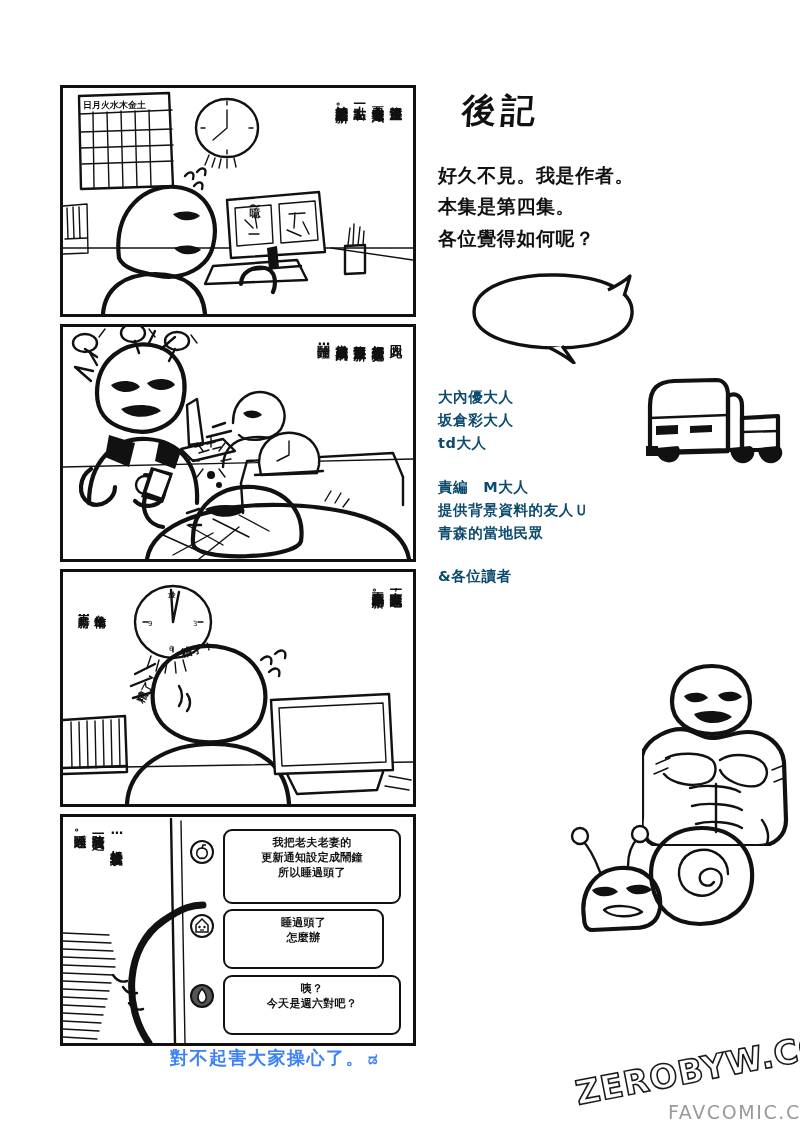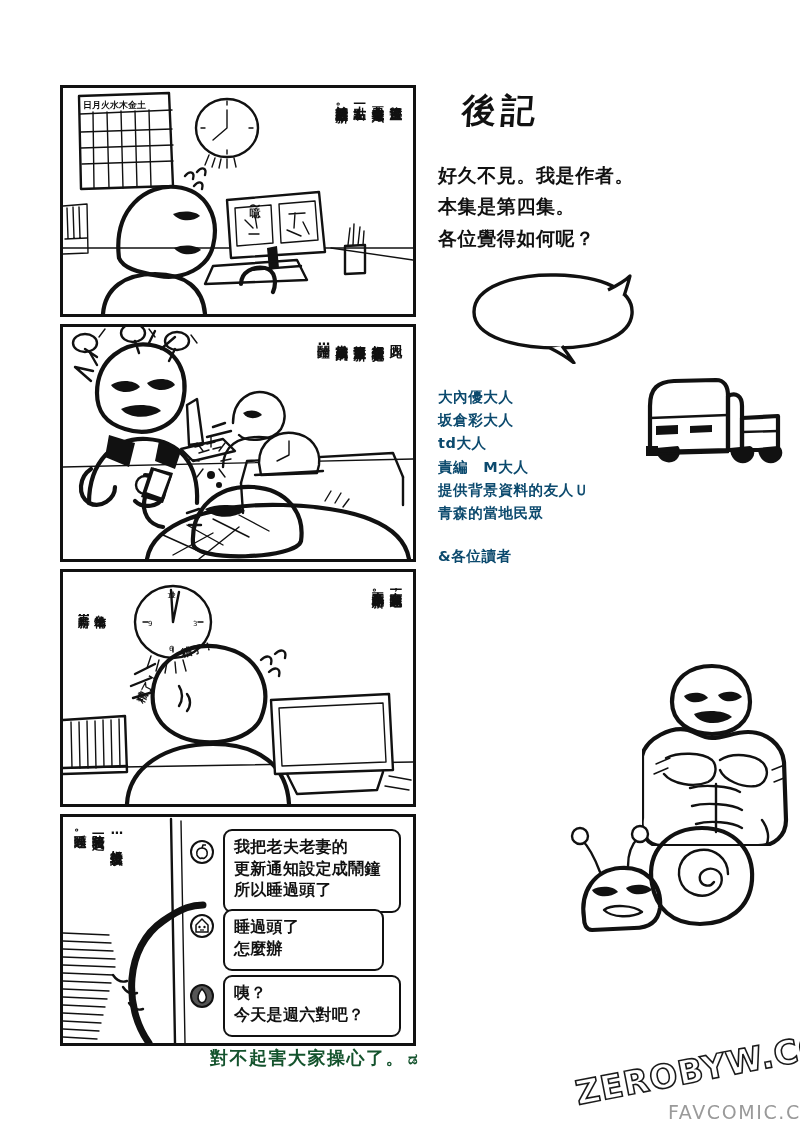--- a/index.html
+++ b/index.html
@@ -83,46 +83,46 @@
   .ink-fat { fill: none; stroke: #111111; stroke-width: 4.2; stroke-linecap: round; stroke-linejoin: round; }
   .solid { fill: #111111; stroke: none; }
   .whitefill { fill: #ffffff; stroke: #111111; stroke-width: 2.4; stroke-linejoin: round; }
 
   
   .chat-bubble {
     position: absolute;
     border: 2.4px solid #111111;
     border-radius: 9px;
     background: #ffffff;
-    padding: 5px 9px 10px 9px;
-    font-size: 16px;
+    padding: 5px 9px 21px 9px;
+    font-size: 11px;
     line-height: 1.35;
     font-weight: 600;
     letter-spacing: 0.3px;
     z-index: 7;
     white-space: pre-line;
     box-sizing: border-box;
+    text-align: center;
   }
   .chat-avatar {
     position: absolute;
     width: 26px; height: 26px;
     z-index: 7;
   }
 
   
   .strip-caption {
     position: absolute;
     left: 170px;
     top: 1046px;
     font-size: 18px;
     font-weight: 700;
     letter-spacing: 1.5px;
-    color: #14532d;
+    color: #3b82f6;
     white-space: nowrap;
-    margin-left: 40px;
   }
   .caption-face {
     display: inline-block;
     margin-left: 3px;
     font-size: 15px;
   }
 
   
   .afterword {
     position: absolute;
@@ -472,21 +472,21 @@
         <path d="M16 40 C16 14, 58 2, 98 3 C144 4, 176 18, 174 42 C172 64, 140 76, 100 76 C60 76, 16 66, 16 40 Z" fill="#ffffff" stroke="#111111" stroke-width="3.4" stroke-linejoin="round"></path>
         <path d="M150 18 C162 12, 168 8, 172 4 C170 12, 168 18, 166 24" fill="#ffffff" stroke="#111111" stroke-width="3.2" stroke-linejoin="round"></path>
         <path d="M104 74 C110 82, 114 88, 116 91 C110 86, 100 80, 92 76" fill="#ffffff" stroke="#111111" stroke-width="3.2" stroke-linejoin="round"></path>
       </svg>
       <div class="thanks-text">Special Thanks</div>
     </div>
 
     <div class="credits" style="margin-top:10px;">大內優大人
 坂倉彩大人
 td大人</div>
-    <div class="credits" style="">責編　M大人
+    <div class="credits" style="margin-top:20px;">責編　M大人
 提供背景資料的友人Ｕ
 青森的當地民眾</div>
     <div class="credits" style="margin-top:20px;">&amp;各位讀者</div>
   </div>
 
   <svg class="deco" style="left:632px; top:372px; width:160px; height:102px;" viewBox="0 0 160 102">
     <path class="ink-fat" d="M18 34 C18 16, 26 10, 42 9 L84 8 C92 8, 96 14, 96 24 L96 78 L18 80 Z"></path>
     <path class="ink" d="M18 46 L96 43"></path>
     <path class="solid" d="M24 54 L46 53 L46 62 L24 63 Z"></path>
     <path class="solid" d="M58 54 L80 53 L80 60 L58 61 Z"></path>

